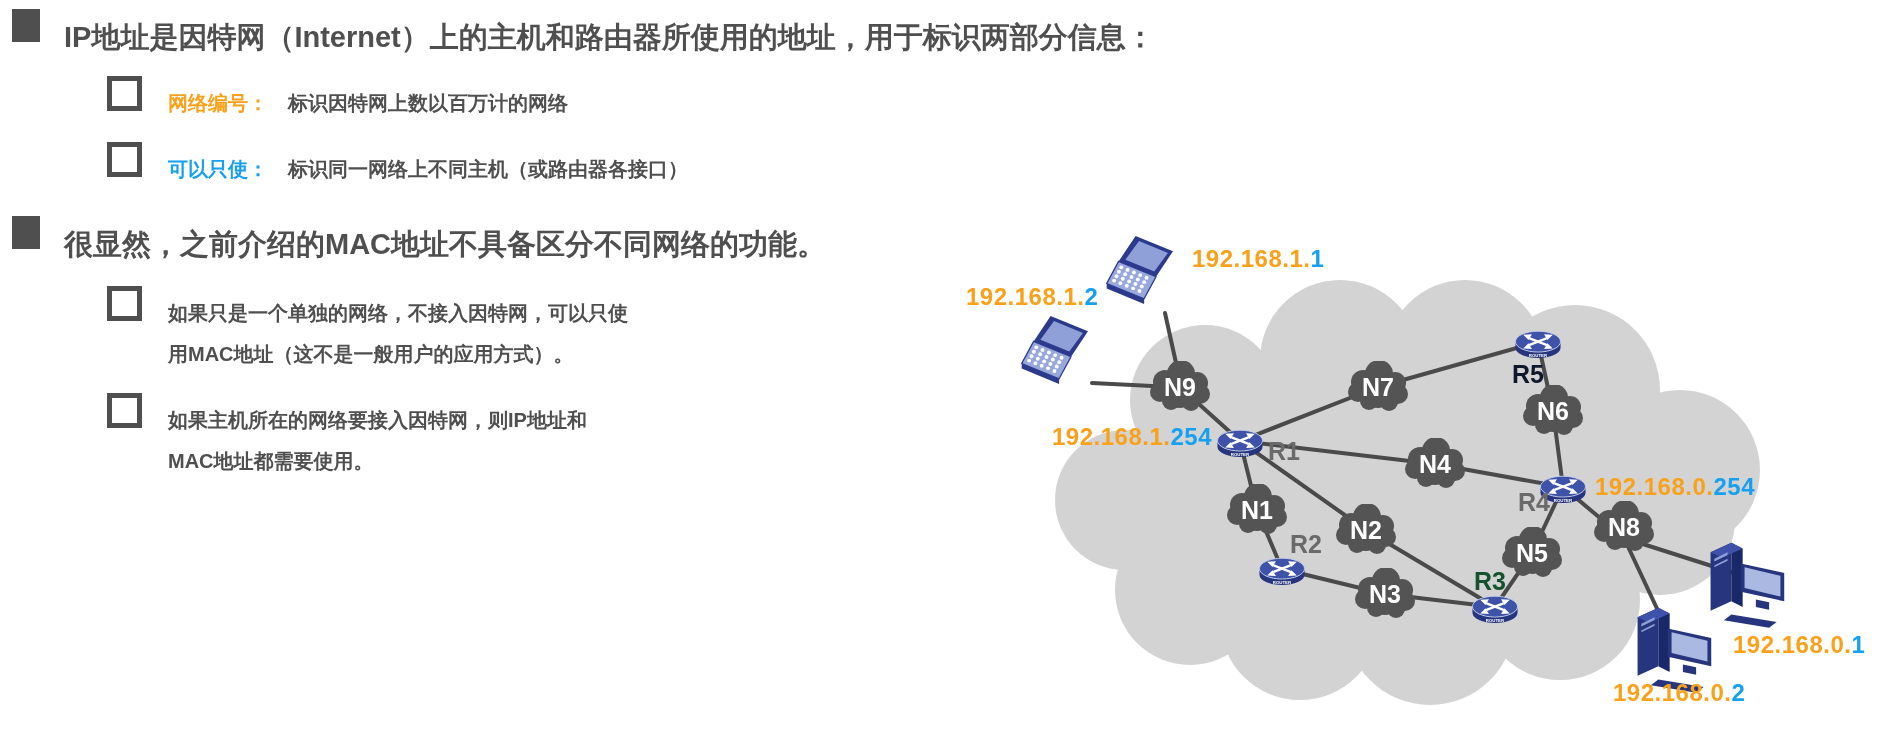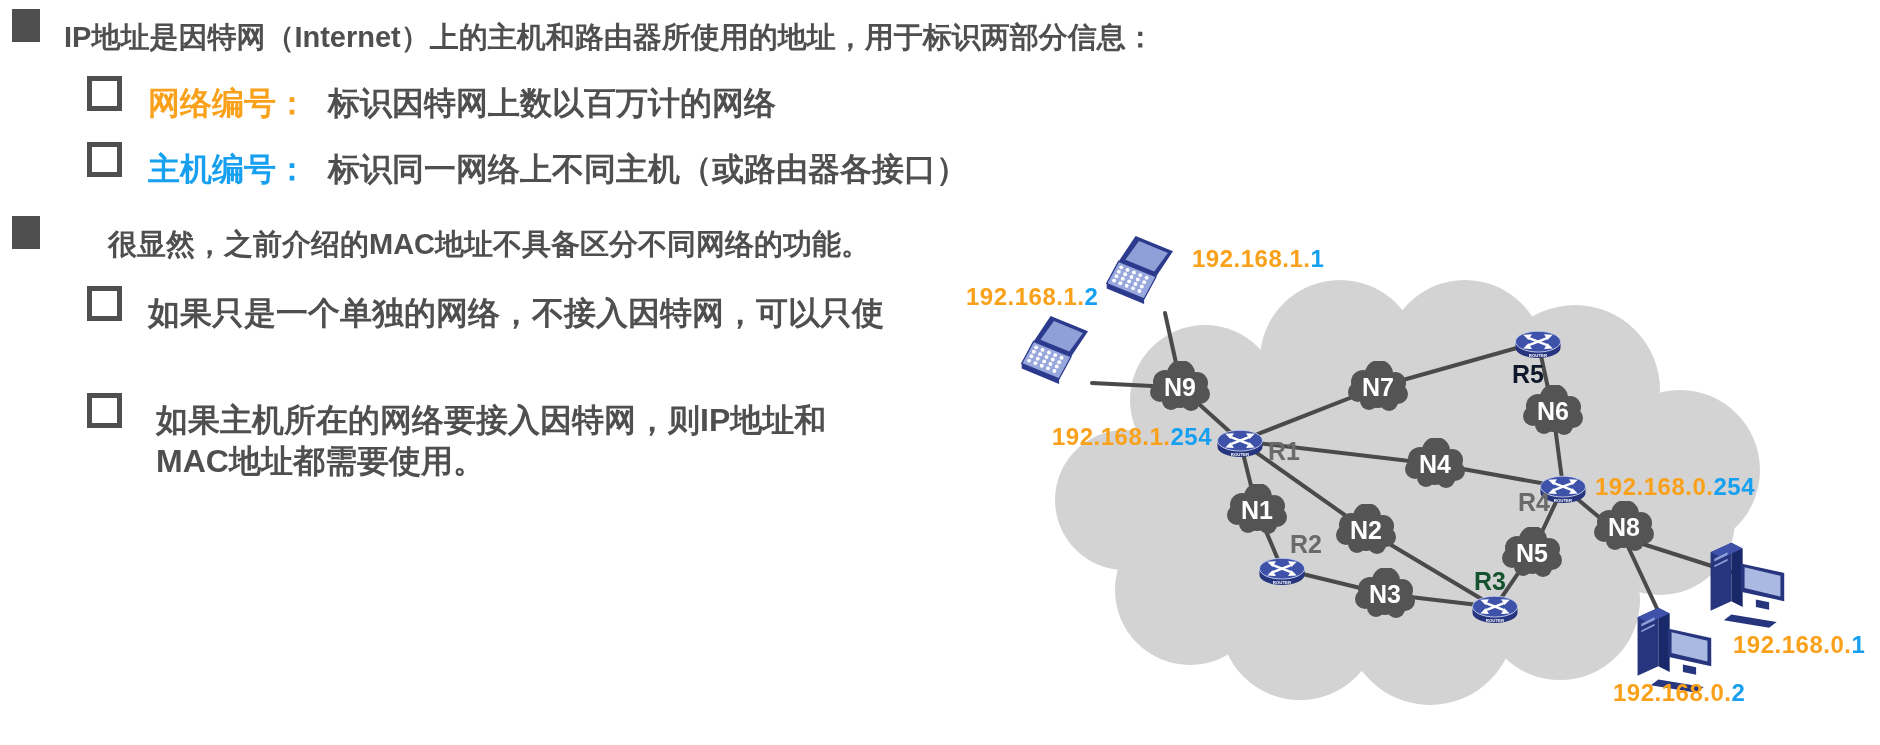--- a/index.html
+++ b/index.html
@@ -5,21 +5,21 @@
   html,body{margin:0;padding:0;background:#fff;}
   body{width:1880px;height:745px;overflow:hidden;
        font-family:"Liberation Sans","DejaVu Sans",sans-serif;}
   .slide{position:relative;width:1880px;height:745px;background:#fff;}
 
   
   .row{position:absolute;display:flex;align-items:flex-start;
        color:#4F4F4F;font-weight:bold;}
   .row p{margin:11px;line-height:41px;}
   .l1{left:12px;font-size:29px;}
-  .l2{left:64px;font-size:32px;padding-left:23px;}
+  .l2{left:84px;font-size:20px;padding-left:23px;}
   .sq{width:28px;height:33px;background:#4F4F4F;margin:3px 13px 0 0;flex:none;}
   .osq{width:25px;height:25px;border:5px solid #4F4F4F;background:#fff;
        margin:4px 15px 0 0;flex:none;}
   .term{margin-right:20px;}
   .orange{color:#F9A11B;}
   .blue-t{color:#18A0F0;}
 
   
   .diagram{position:absolute;left:940px;top:185px;width:940px;height:560px;}
   .diagram svg.base{position:absolute;left:0;top:0;}
@@ -49,37 +49,38 @@
   <div class="row l2" style="top:72px;">
     <span class="osq"></span>
     <p>
       <span class="term orange">网络编号：</span><span>标识因特网上数以百万计的网络</span>
     </p>
   </div>
 
   <div class="row l2" style="top:138px;">
     <span class="osq"></span>
     <p>
-      <span class="term blue-t">主机编号：</span><span>标识同一网络上不同主机（或路由器各接口）</span>
+      <span class="term blue-t">可以只使：</span><span>标识同一网络上不同主机（或路由器各接口）</span>
     </p>
   </div>
 
-  <div class="row l1" style="top:213px;gap:44px;">
+  <div class="row l1" style="top:213px;">
     <span class="sq"></span>
     <p>很显然，之前介绍的MAC地址不具备区分不同网络的功能。</p>
   </div>
 
   <div class="row l2" style="top:282px;">
     <span class="osq"></span>
     <p>
       <span style="display:block;">如果只是一个单独的网络，不接入因特网，可以只使</span>
+      <span style="display:block;">用MAC地址（这不是一般用户的应用方式）。</span>
     </p>
   </div>
 
-  <div class="row l2" style="top:389px;gap:8px;">
+  <div class="row l2" style="top:389px;">
     <span class="osq"></span>
     <p>
       <span style="display:block;">如果主机所在的网络要接入因特网，则IP地址和</span>
       <span style="display:block;">MAC地址都需要使用。</span>
     </p>
   </div>
 
   <div class="diagram">
     <svg class="base" width="940" height="560">
       <defs>

